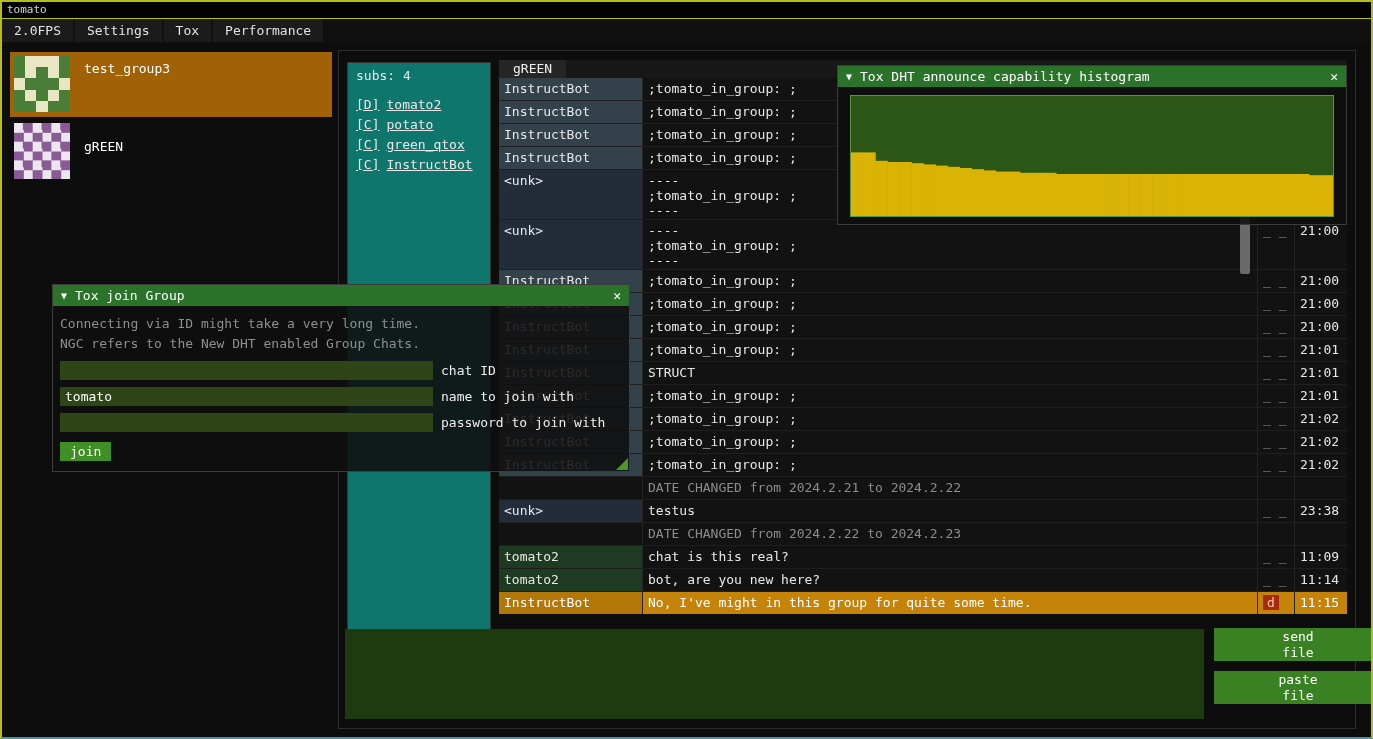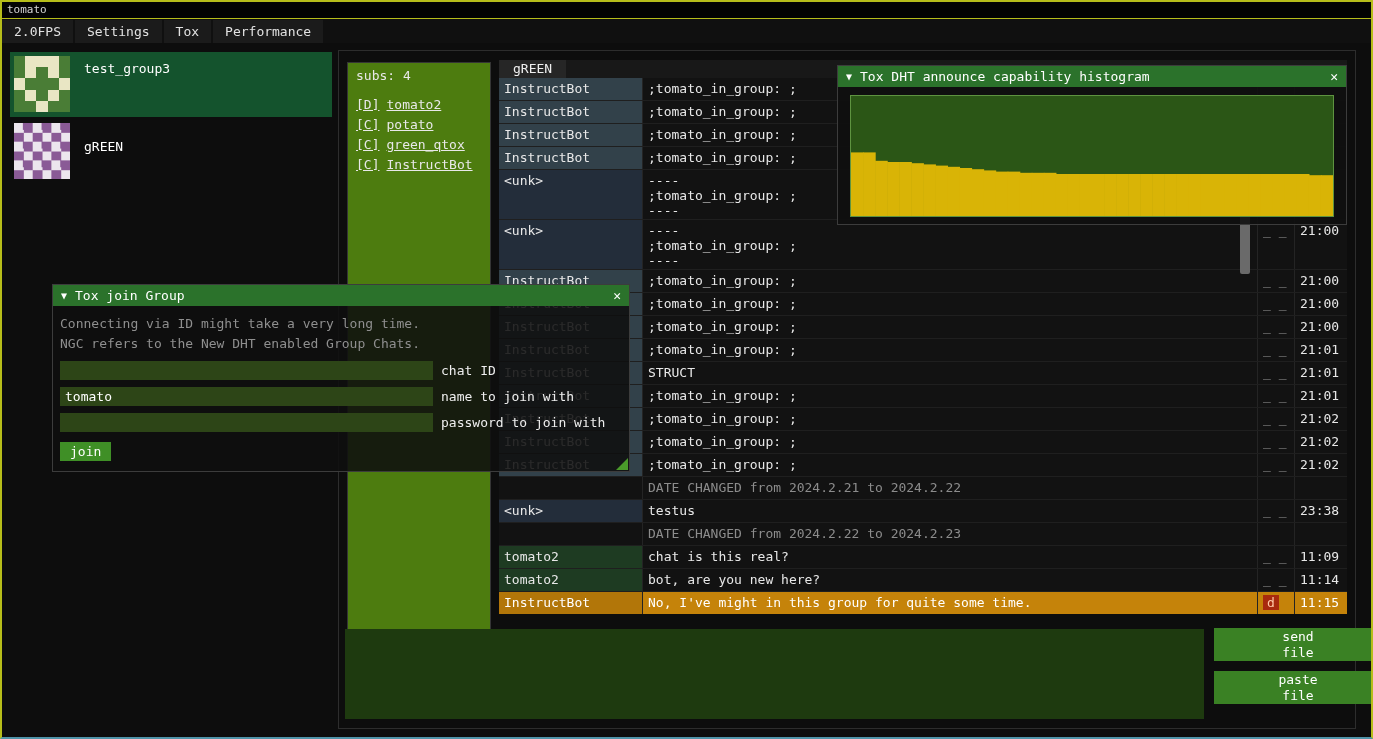--- a/index.html
+++ b/index.html
@@ -6,35 +6,35 @@
   html,body { background:#000; }
   body { font-family:"DejaVu Sans Mono", monospace; }
 
   .app { position:relative; width:1373px; height:739px; background:#0d0d0d;
          border:2px solid #b6bd1a; border-bottom-color:#4f93a8; overflow:hidden;
          color:#e8e8e8; font-size:13px; }
 
   
   .titlebar { height:17px; background:#030303; border-bottom:1px solid #b6bd1a;
               font-size:11px; color:#d6d6d6; padding:1px 5px; }
-  .menubar { height:24px; background:#101010; display:flex; align-items:center; }
+  .menubar { height:24px; background:#101010; display:flex; align-items:flex-start; }
   .menu-item { padding:4px 12px; background:#1b1b1b; margin-right:2px; color:#e2e2e2; cursor:default; }
 
   
   .group { position:absolute; left:8px; width:322px; display:flex; }
-  .group-sel { background:#14532d; }
+  .group-sel { background:#a16207; }
   .avatar { width:56px; height:56px; margin:4px; flex:none; }
   .avatar svg { width:100%; height:100%; display:block; }
   .avatar-checker { background: repeating-conic-gradient(#8a5a96 0 25%, #ece6ee 0 50%);
                     background-size:18.7px 18.7px; }
   .group-name { margin:9px 0 0 10px; color:#fff; }
 
   
   .peers { position:absolute; left:345px; top:60px; width:144px; height:644px;
-           border:1px solid #353535; background:#4d7c0f; padding:5px 8px; }
+           border:1px solid #353535; background:#0f766e; padding:5px 8px; }
   .peers-header { margin-bottom:12px; }
   .peer { line-height:20px; white-space:nowrap;text-decoration:underline; }
   .peer-prefix { margin-right:7px; }
 
   
   .chatwin { position:absolute; left:336px; top:48px; width:1018px; height:679px;
              border:1px solid #2d2d2d; }
 
   
   .chat { position:absolute; left:497px; top:58px; width:848px; height:554px; }

